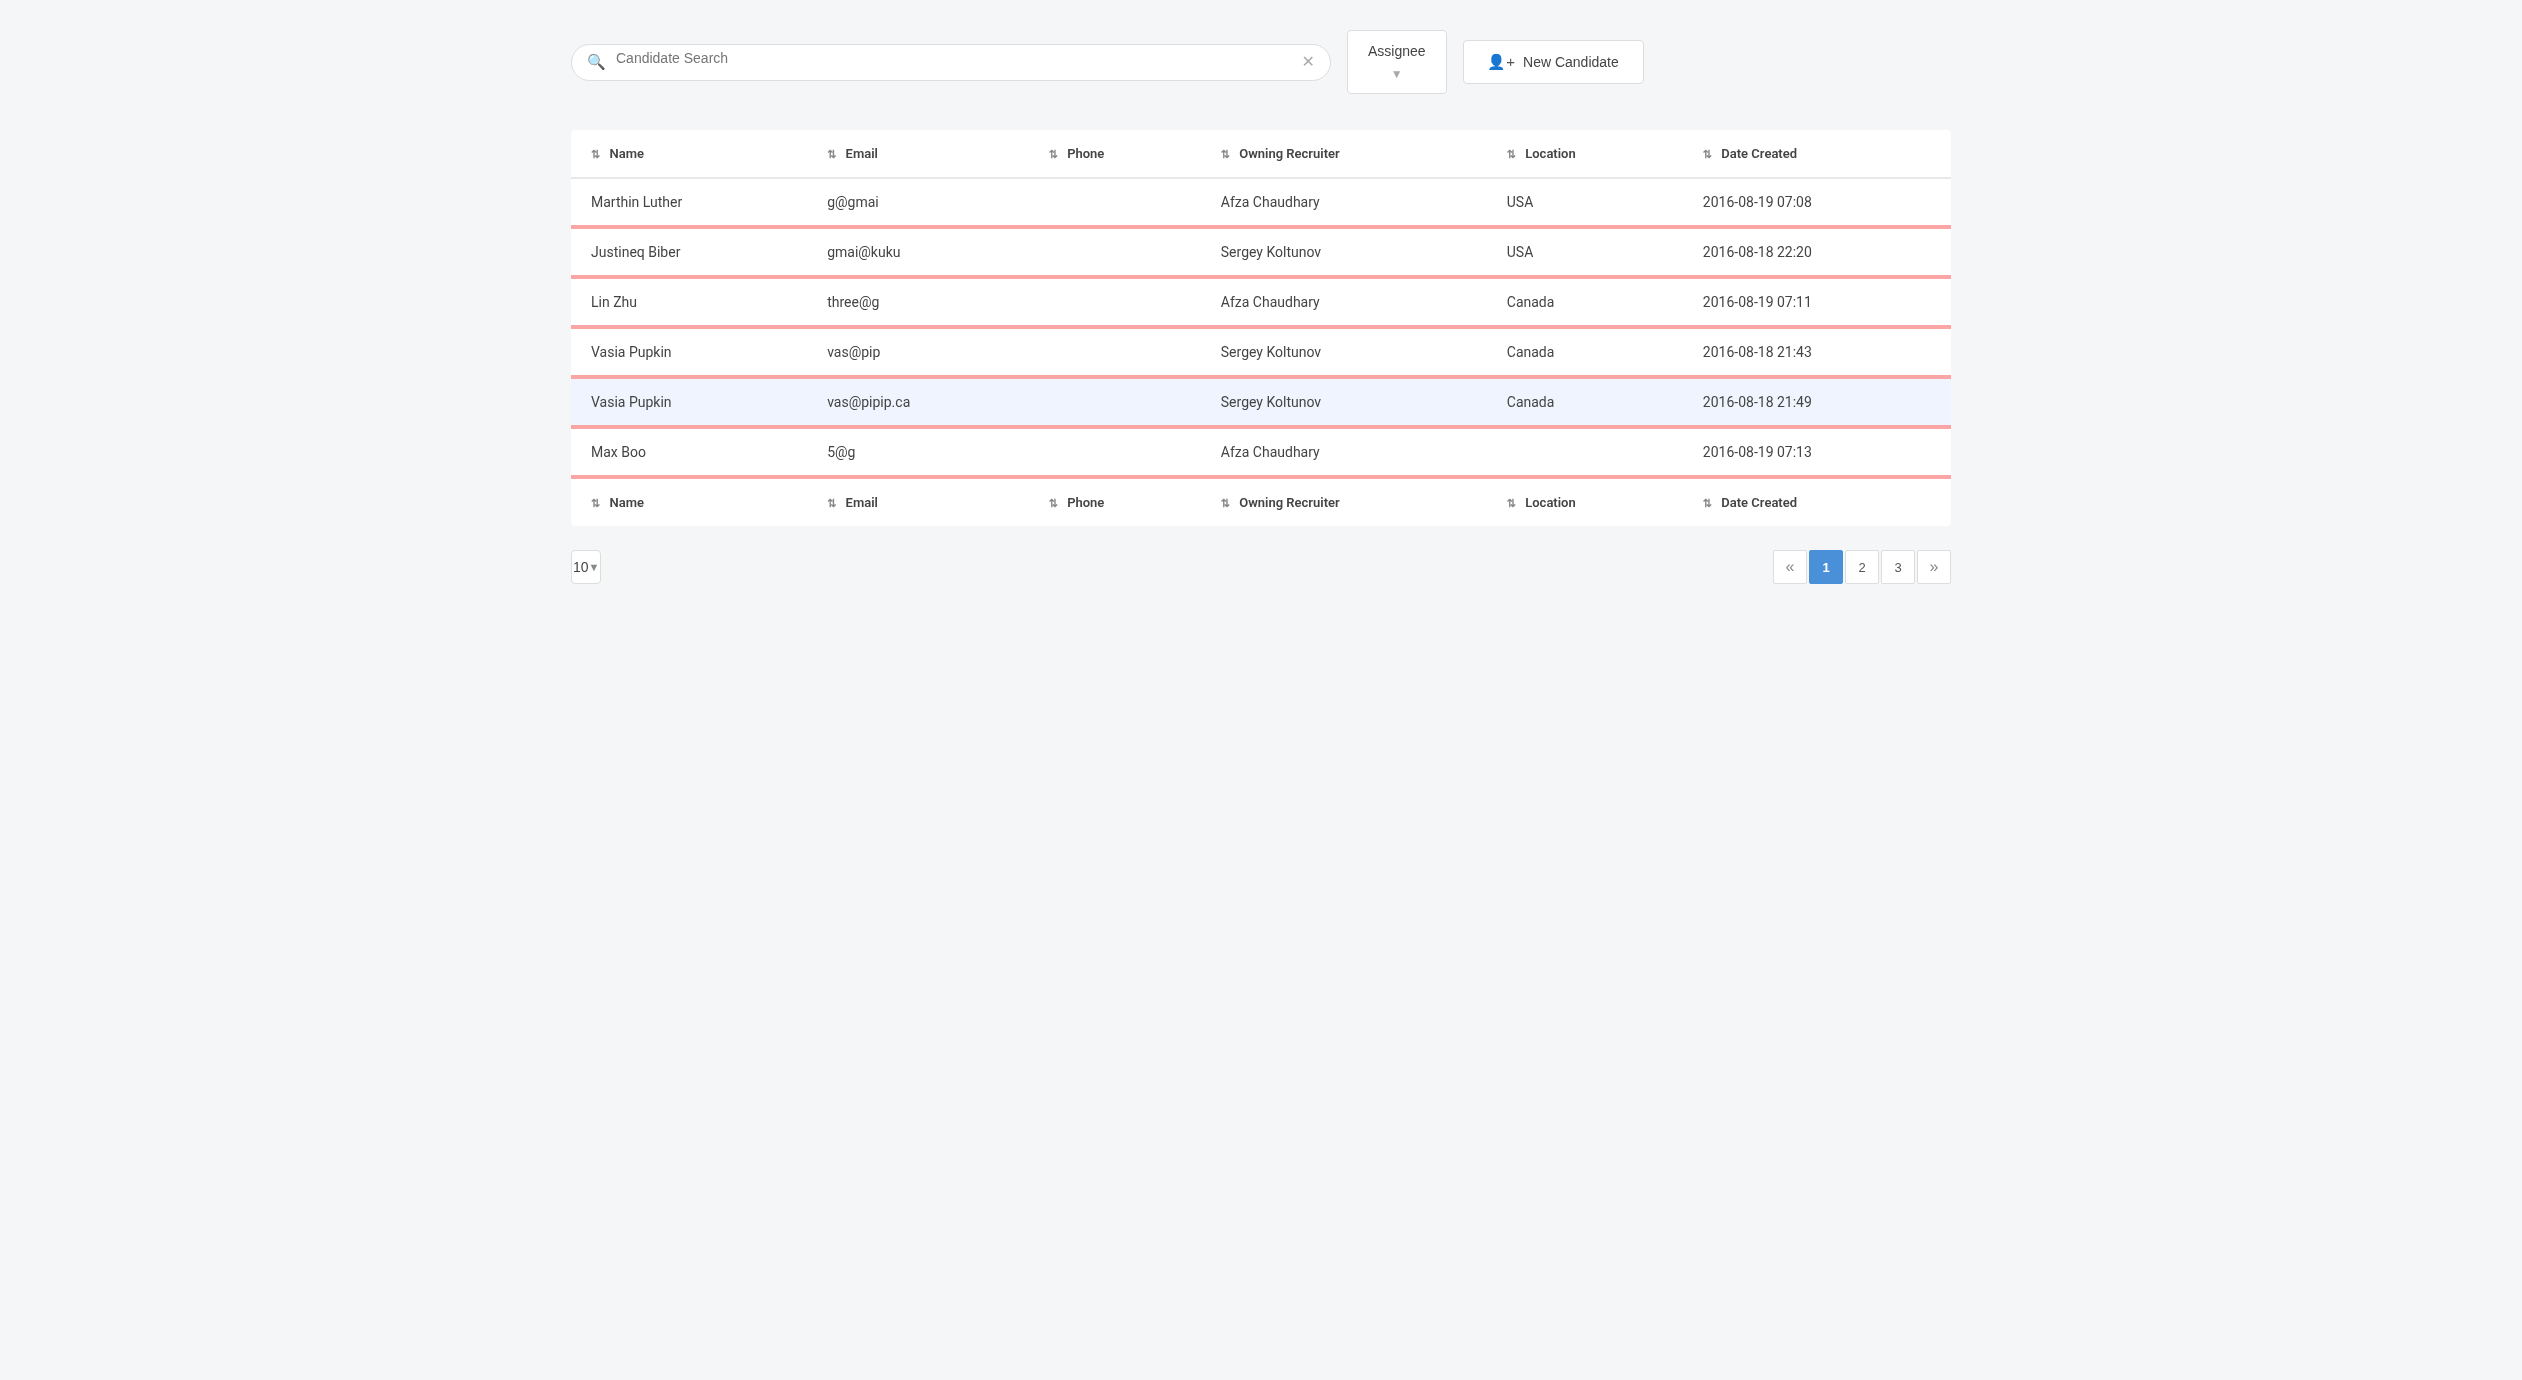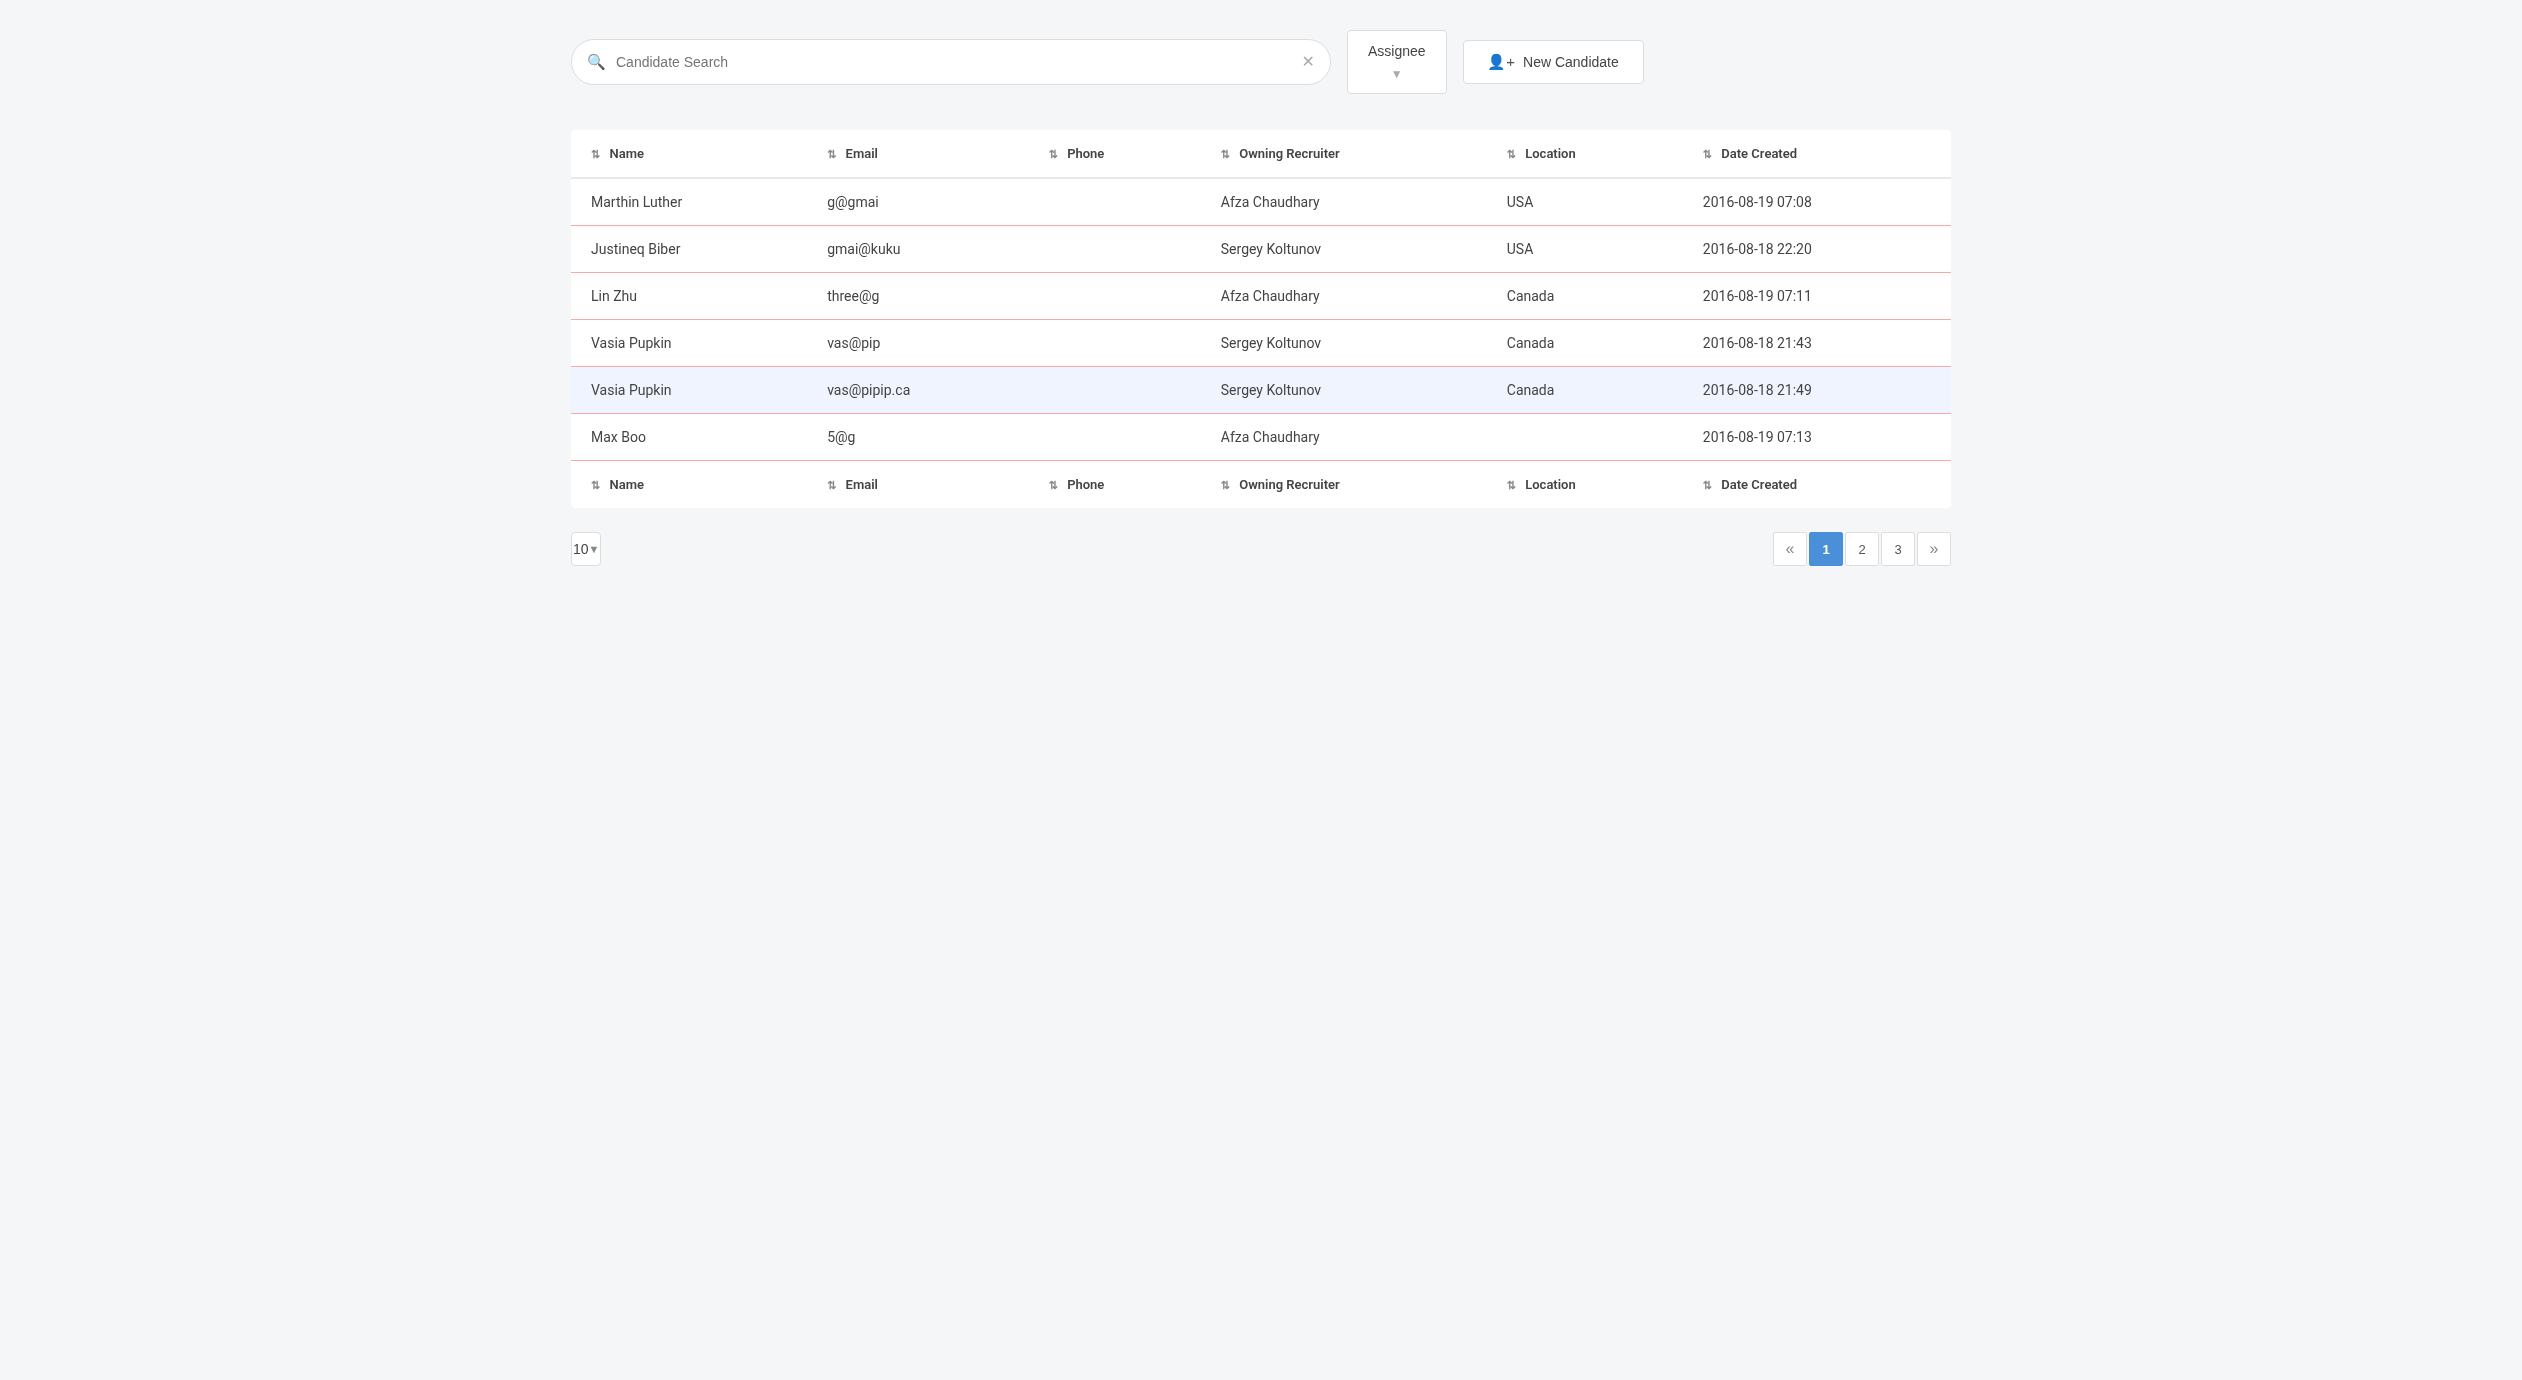--- a/index.html
+++ b/index.html
@@ -38,21 +38,21 @@
       position: absolute;
       left: 16px;
       top: 50%;
       transform: translateY(-50%);
       color: #aaa;
       font-size: 15px;
     }
 
     .search-input {
       width: 100%;
-      padding: 14px 44px 14px 44px;
+      padding: 5px 44px 14px 44px;
       border: 1px solid #ddd;
       border-radius: 30px;
       font-size: 14px;
       background: #fff;
       color: #a16207;
       outline: none;
     }
 
     .search-clear {
       position: absolute;
@@ -137,21 +137,21 @@
     }
 
     th .sort-icon {
       display: inline-block;
       margin-right: 6px;
       color: #888;
       font-size: 11px;
     }
 
     tbody tr {
-      border-bottom: 1px solid #fca5a5;
+      border-bottom: 4px solid #fca5a5;
       transition: background 0.15s;
       margin-top: 32px;
     }
 
     tbody tr.highlighted {
       background: #f0f4ff;
     }
 
     td {
       padding: 15px 20px;

